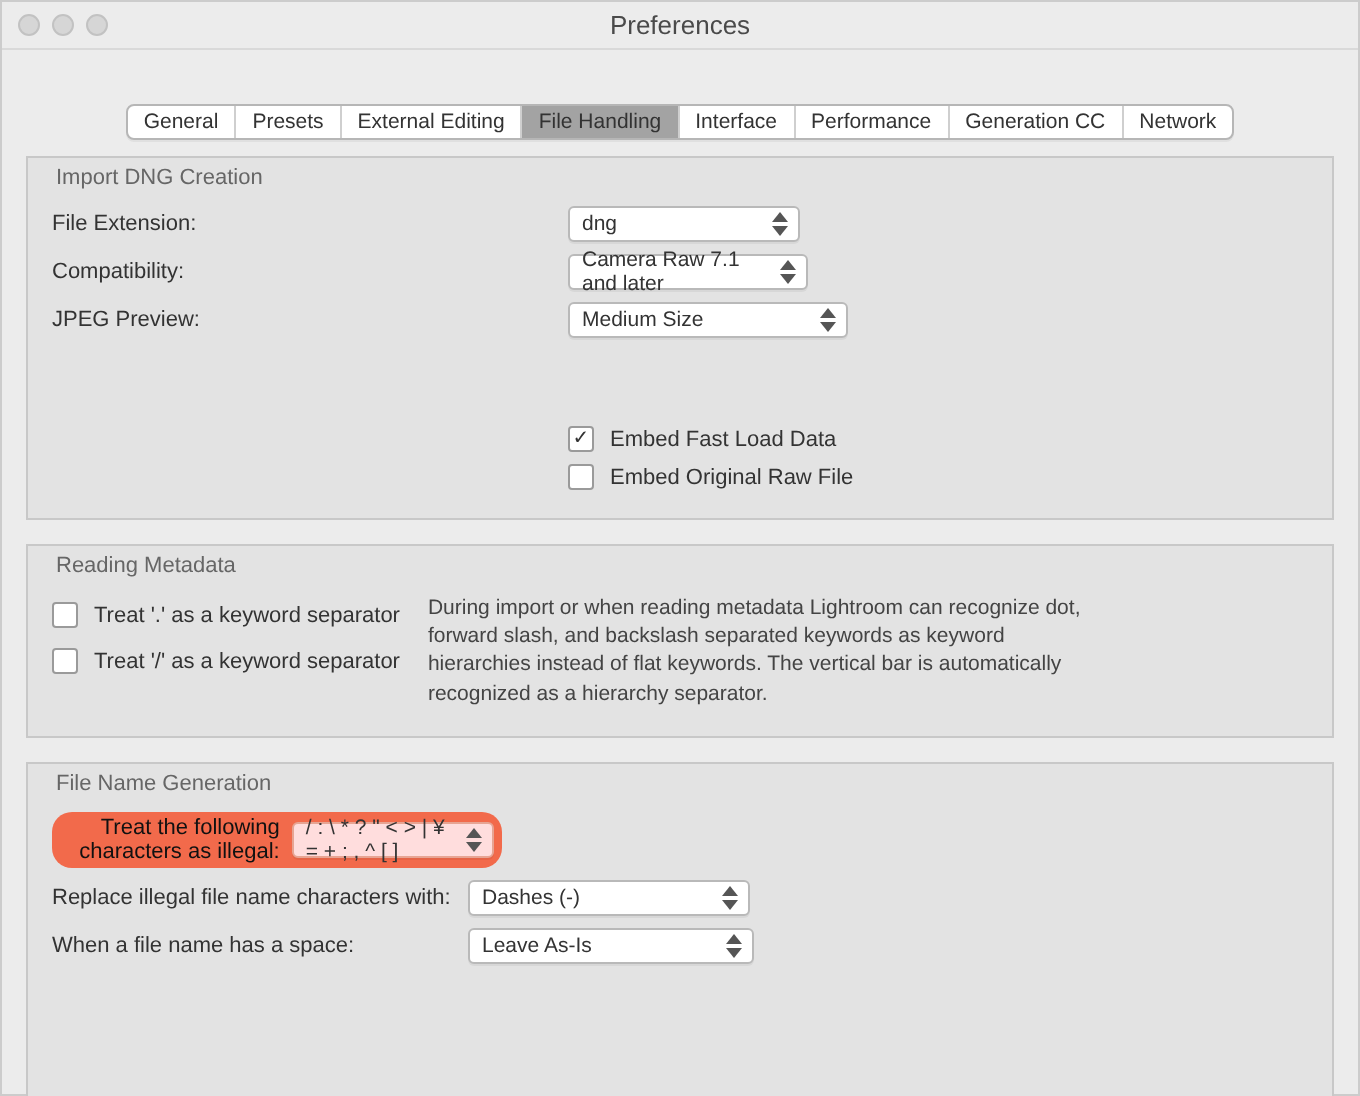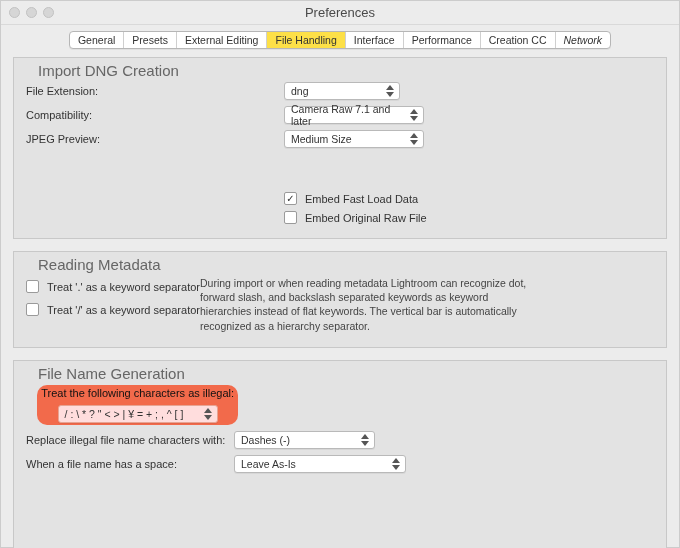--- a/index.html
+++ b/index.html
@@ -3,42 +3,42 @@
 <meta charset="utf-8">
 <style>
   * { box-sizing: border-box; margin: 0; padding: 0; }
   body { font-family: -apple-system, "Helvetica Neue", Arial, sans-serif; font-size: 11px; background: #fff; width: 680px; height: 548px; overflow: hidden; color: #333; }
   .window { width: 680px; height: 548px; background: #ececec; border: 1px solid #ccc; }
   .titlebar { height: 24px; position: relative; display: flex; align-items: center; border-bottom: 1px solid #d9d9d9; }
   .traffic { position: absolute; left: 8px; top: 6px; display: flex; gap: 6px; }
   .dot { width: 11px; height: 11px; border-radius: 50%; background: #d6d6d6; border: 0.5px solid #c2c2c2; }
   .title { margin: 0 auto; font-size: 13px; color: #4a4a4a; }
   .tabbar { display: flex; justify-content: center; padding: 6px 0 0 0; }
-  .tabgroup { display: inline-flex; border: 1px solid #b6b6b6; border-radius: 4px; overflow: hidden; background: #fff; box-shadow: 0 1px 0 rgba(0,0,0,0.05);}
+  .tabgroup { display: inline-flex; border: 1px solid #b6b6b6; border-radius: 4px; overflow: hidden; background: #fff; box-shadow: 0 1px 0 rgba(0,0,0,0.05); margin-top: 21px;}
   .tab { padding: 2px 8px; font-size: 10.5px; color: #333; border-right: 1px solid #cfcfcf; cursor: default; display:flex; align-items:center;}
-  .tab:last-child { border-right: none; font-style: italic; }
-  .tab.active { background: #fde047; }
+  .tab:last-child { border-right: none; }
+  .tab.active { background: #a3a3a3; }
   .content { padding: 8px 12px; display: flex; flex-direction: column; gap: 12px; }
   .panel { border: 1px solid #c8c8c8; background: #e3e3e3; position: relative; padding: 18px 12px 14px 12px; }
-  .panel-legend { position: absolute; top: -1px; left: 20px; transform: translateY(-0%); background: transparent; font-size: 15px; color: #666; padding: 0 4px; top: 4px;}
+  .panel-legend { position: absolute; top: -1px; left: 10px; transform: translateY(-0%); background: transparent; font-size: 11px; color: #666; padding: 0 4px; top: 4px;}
   .panel { padding-top: 24px; }
   .row { display: flex; align-items: center; margin-bottom: 6px; gap: 8px; }
   .lbl { width: 250px; text-align: left; font-size: 11px; color: #333; }
   .lbl.short { width: 200px; }
   .sel { position: relative; width: 170px; height: 18px; background: #fff; border: 1px solid #b9b9b9; border-radius: 3px; font-size: 10.5px; display: flex; align-items: center; padding: 0 16px 0 6px; box-shadow: 0 1px 0 rgba(0,0,0,0.05); }
   .sel .arrows { position: absolute; right: 2px; top: 1px; bottom: 1px; width: 14px; display: flex; flex-direction: column; align-items: center; justify-content: center; gap: 0; color: #555;}
   .sel .arrows svg { width: 8px; height: 6px; }
   .chk { width: 13px; height: 13px; border: 1px solid #9a9a9a; border-radius: 2px; background: #fff; display: inline-flex; align-items: center; justify-content: center; color: #333;}
   .chk.checked::after { content: "✓"; font-size: 10px; line-height: 1; }
   .chklabel { font-size: 11px; }
   .metahelp { font-size: 10.5px; color: #444; line-height: 1.35; max-width: 340px; }
-  .hl { background: #f26a4b; border-radius: 10px; padding: 2px 4px; display: inline-flex; align-items: center; gap: 6px; flex-direction: column;}
+  .hl { background: #f26a4b; border-radius: 10px; padding: 2px 4px; display: inline-flex; align-items: center; gap: 6px;}
   .hl .lbltxt { color: #111; font-size: 11px;}
   .hl .sel { background: #fdd; border-color: #e7a493;}
-  .rml { display: flex; }
+  .rml { display: flex; gap: 14px; }
   .rml-left { display: flex; flex-direction: column; gap: 10px; padding-top: 4px;}
   .indent { padding-left: 262px; }
 </style>
 </head>
 <body>
 
 <div class="window">
   <div class="titlebar">
     <div class="traffic">
       <div class="dot"></div>
@@ -49,21 +49,21 @@
   </div>
 
   <div class="tabbar">
     <div class="tabgroup">
       <div class="tab">General</div>
       <div class="tab">Presets</div>
       <div class="tab">External Editing</div>
       <div class="tab active">File Handling</div>
       <div class="tab">Interface</div>
       <div class="tab">Performance</div>
-      <div class="tab">Creation CC</div>
+      <div class="tab">Generation CC</div>
       <div class="tab">Network</div>
     </div>
   </div>
 
   <div class="content">
 
     <div class="panel">
       <div class="panel-legend">Import DNG Creation</div>
 
       <div class="row">
@@ -76,21 +76,21 @@
               </svg>
             <svg viewBox="0 0 8 6">
                 <path d="M4 6 L0 1 L8 1 Z" fill="#555"></path>
               </svg>
           </span>
         </div>
       </div>
 
       <div class="row">
         <div class="lbl">Compatibility:</div>
-        <div class="sel" style="width:140px">
+        <div class="sel" style="width:120px">
           <span>Camera Raw 7.1 and later</span>
           <span class="arrows">
             <svg viewBox="0 0 8 6">
                 <path d="M4 0 L8 5 L0 5 Z" fill="#555"></path>
               </svg>
             <svg viewBox="0 0 8 6">
                 <path d="M4 6 L0 1 L8 1 Z" fill="#555"></path>
               </svg>
           </span>
         </div>
@@ -170,21 +170,21 @@
               </svg>
             <svg viewBox="0 0 8 6">
                 <path d="M4 6 L0 1 L8 1 Z" fill="#555"></path>
               </svg>
           </span>
         </div>
       </div>
 
       <div class="row">
         <div class="lbl short">When a file name has a space:</div>
-        <div class="sel" style="width:172px">
+        <div class="sel" style="width:143px">
           <span>Leave As-Is</span>
           <span class="arrows">
             <svg viewBox="0 0 8 6">
                 <path d="M4 0 L8 5 L0 5 Z" fill="#555"></path>
               </svg>
             <svg viewBox="0 0 8 6">
                 <path d="M4 6 L0 1 L8 1 Z" fill="#555"></path>
               </svg>
           </span>
         </div>

